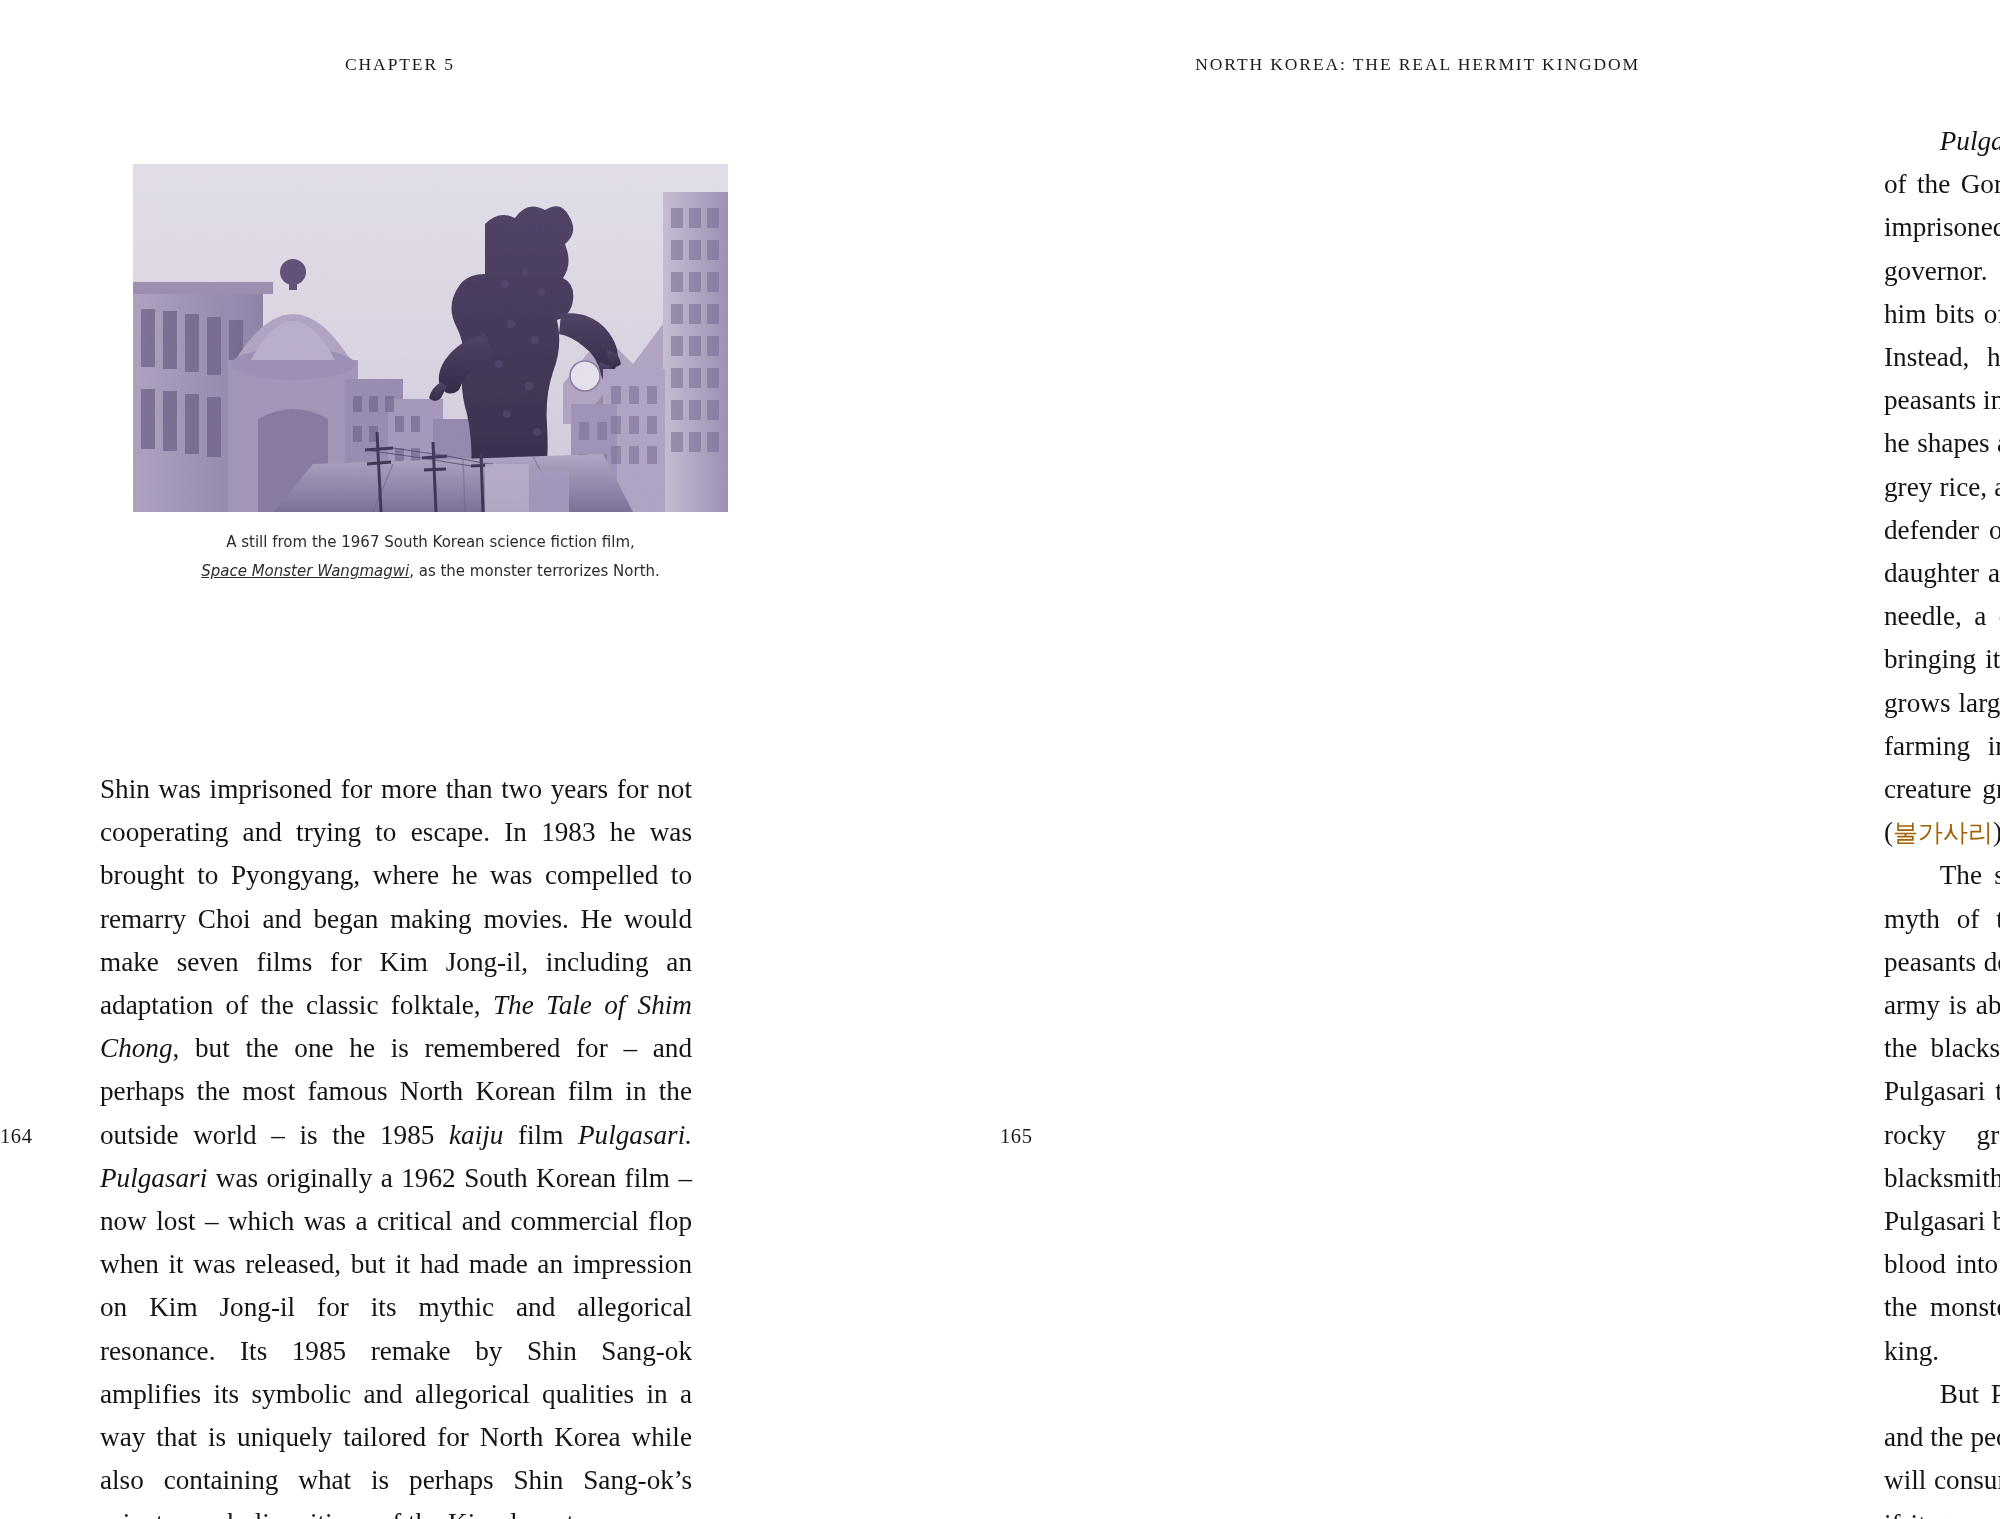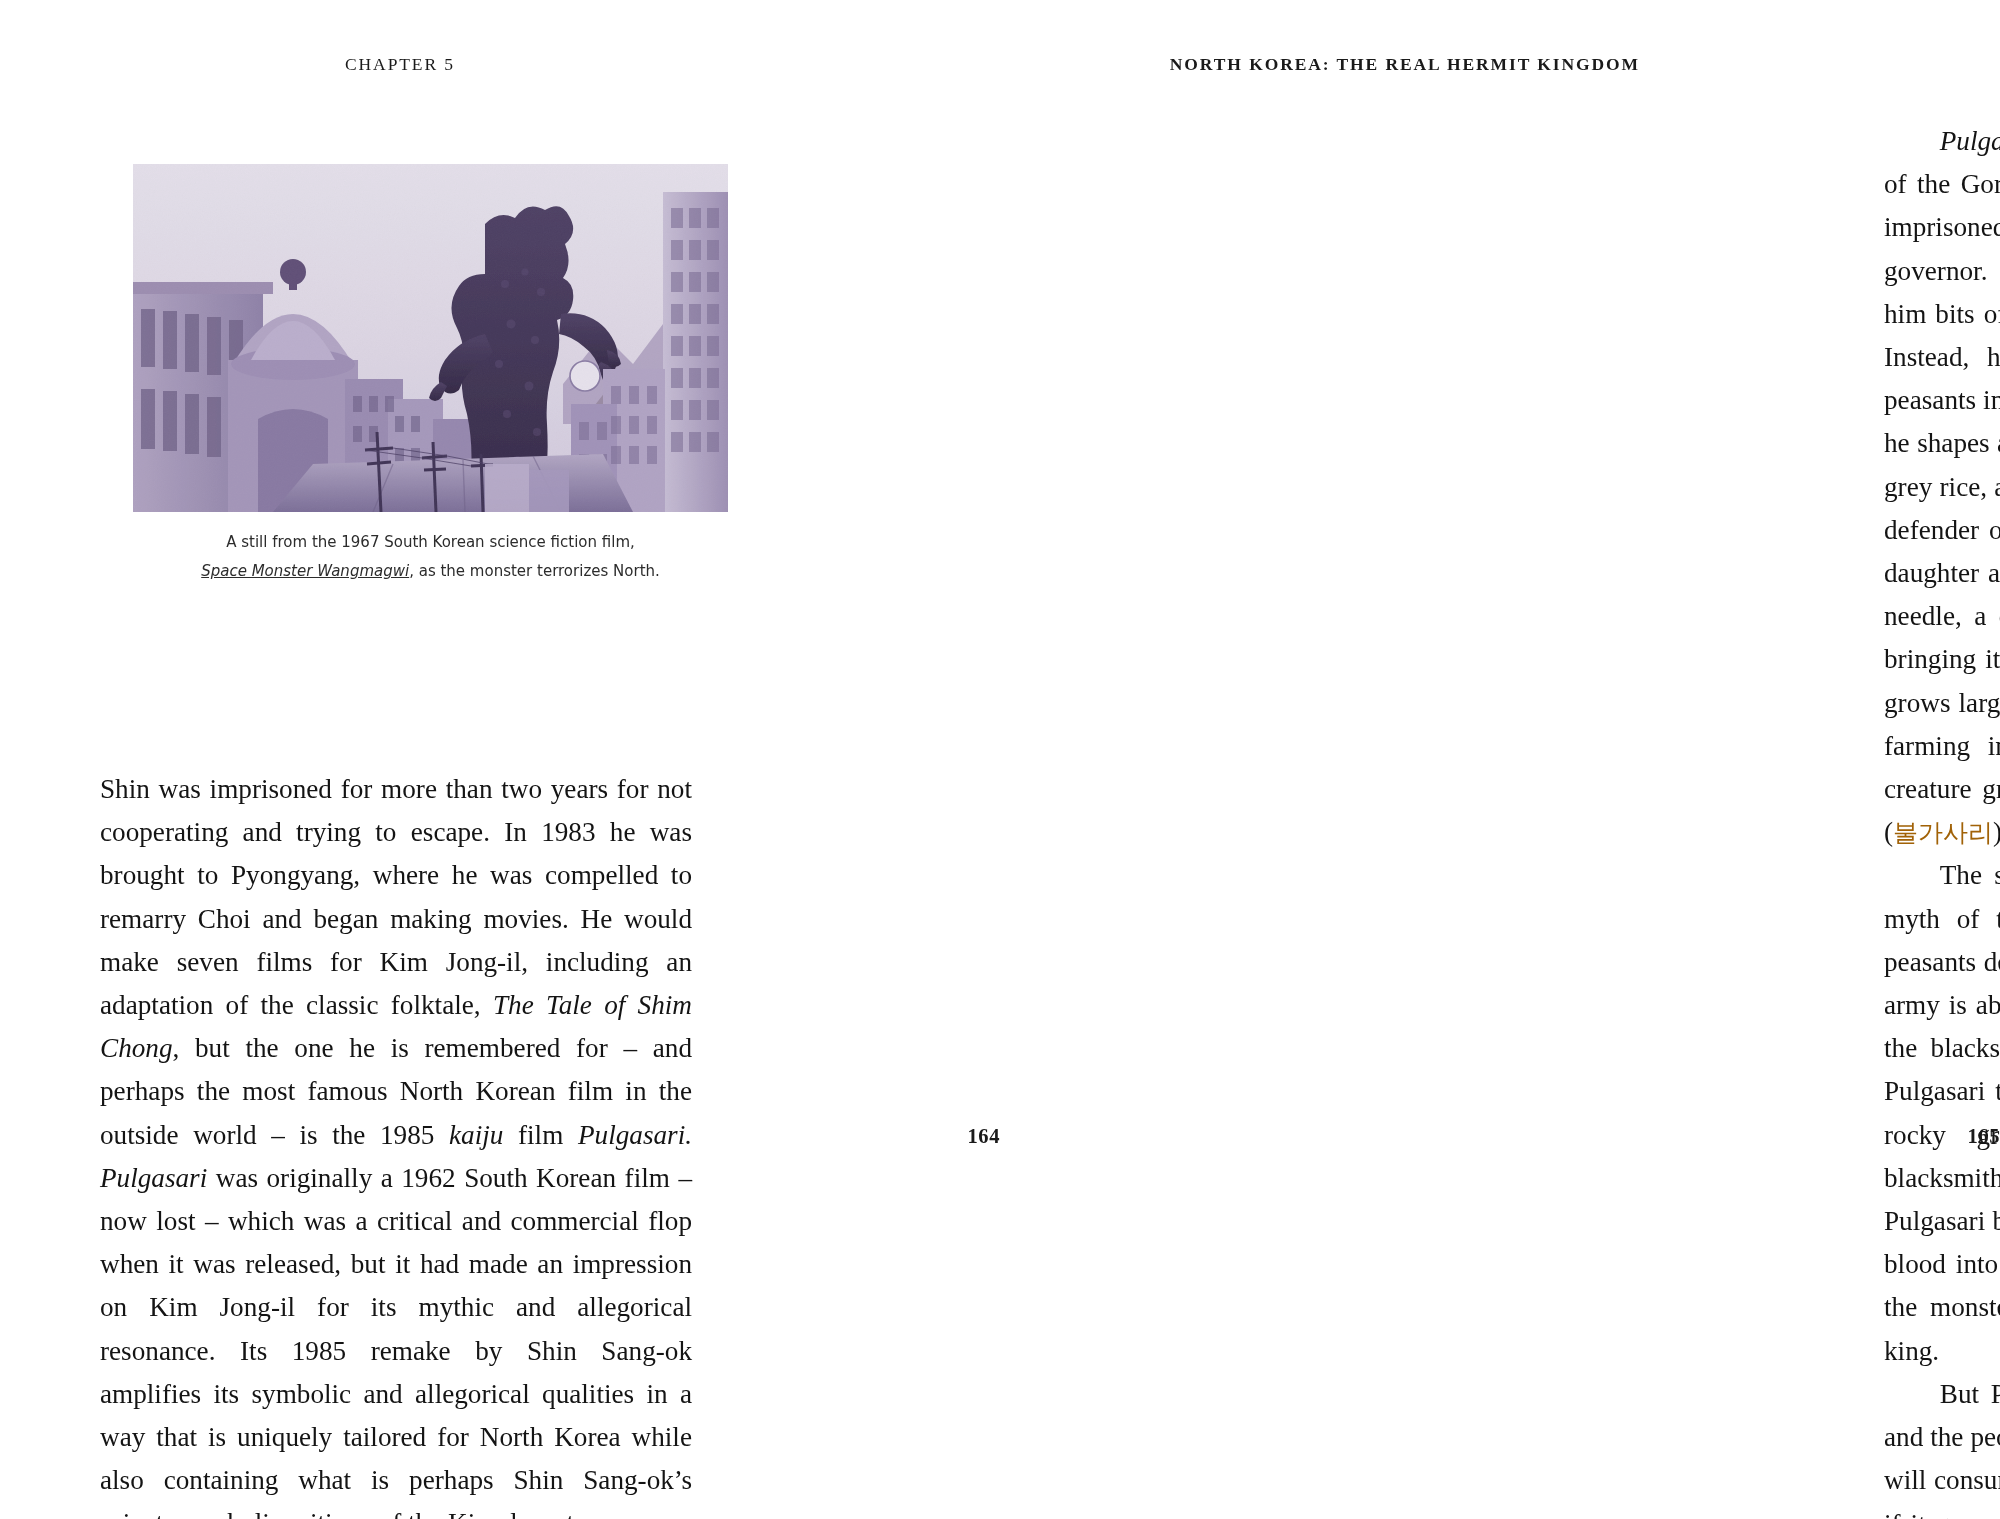--- a/index.html
+++ b/index.html
@@ -35,21 +35,21 @@
     top: 54px;
     font-family: "Liberation Serif", "DejaVu Serif", serif;
     font-size: 17.5px;
     letter-spacing: 1.9px;
     color: #1a1a1a;
     text-transform: uppercase;
     white-space: nowrap;
     font-variant: small-caps;
   }
   .runhead-left { left: 345px; }
-  .runhead-right { right: 360px; font-weight: bold; }
+  .runhead-right { right: 360px; }
 
   
   .col {
     position: absolute;
     width: 592px;
     font-size: 27.2px;
     line-height: 43.2px;
     text-align: justify;
     text-justify: inter-word;
     hyphens: manual;
@@ -92,25 +92,24 @@
     line-height: 29px;
     color: #2c2c2c;
   }
   .caption .it { font-style: italic; text-decoration: underline; }
 
   
   .folio {
     position: absolute;
     bottom: 103px;
     width: 100%;
-    text-align: right;
+    text-align: left;
     font-size: 20.5px;
     letter-spacing: 0.6px;
     color: #1a1a1a;
-    font-weight: bold;
   }
   .folio-left  { left: 0; padding-right: 90px; }
   .folio-right { left: 0; padding-right: 60px; }
 </style>
 </head>
 <body>
 
 <div class="spread">
 
   <div class="page page-left">

